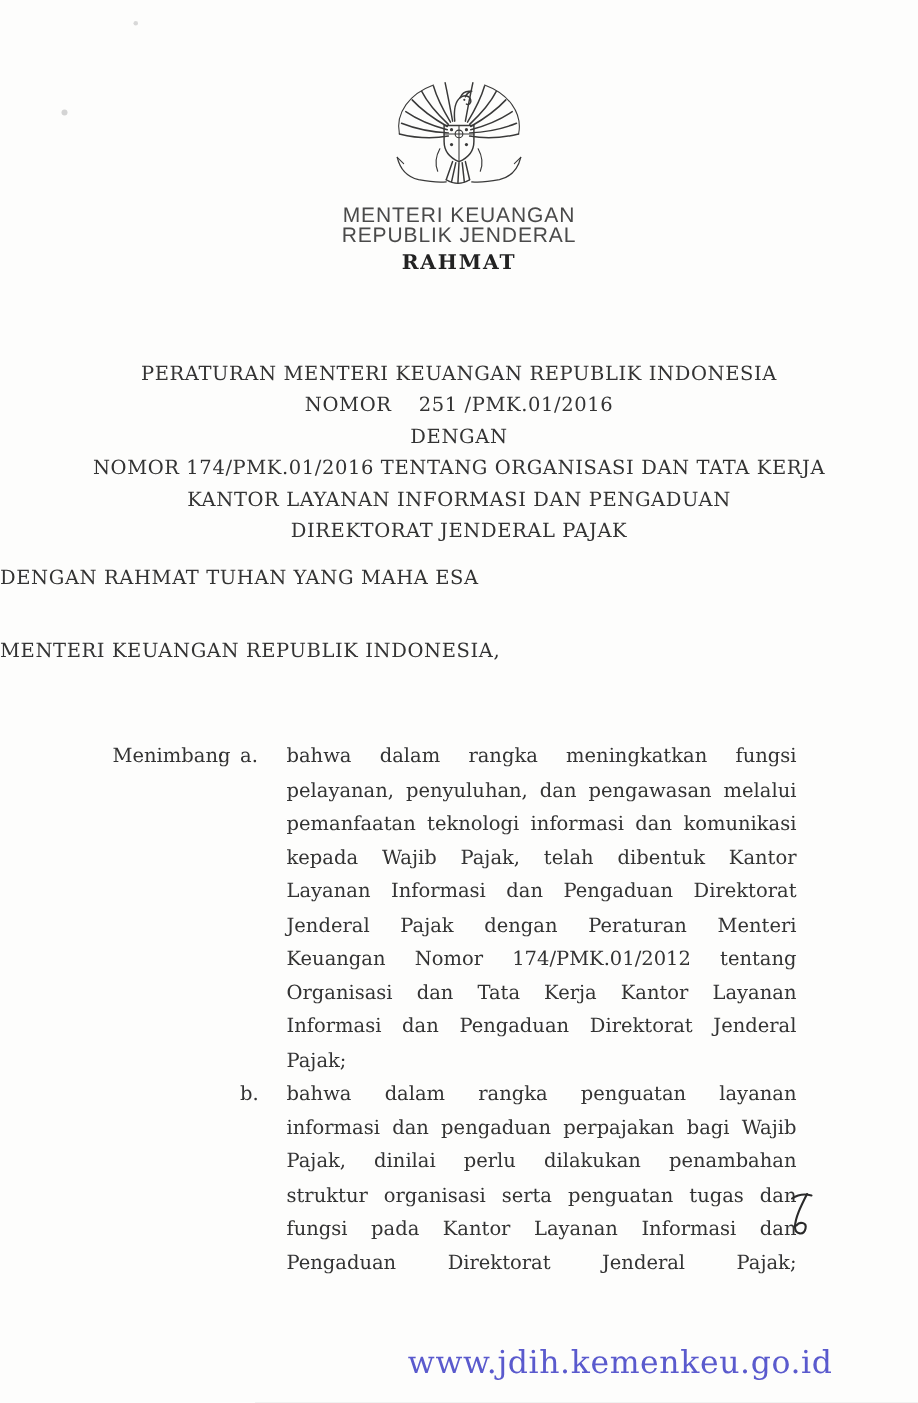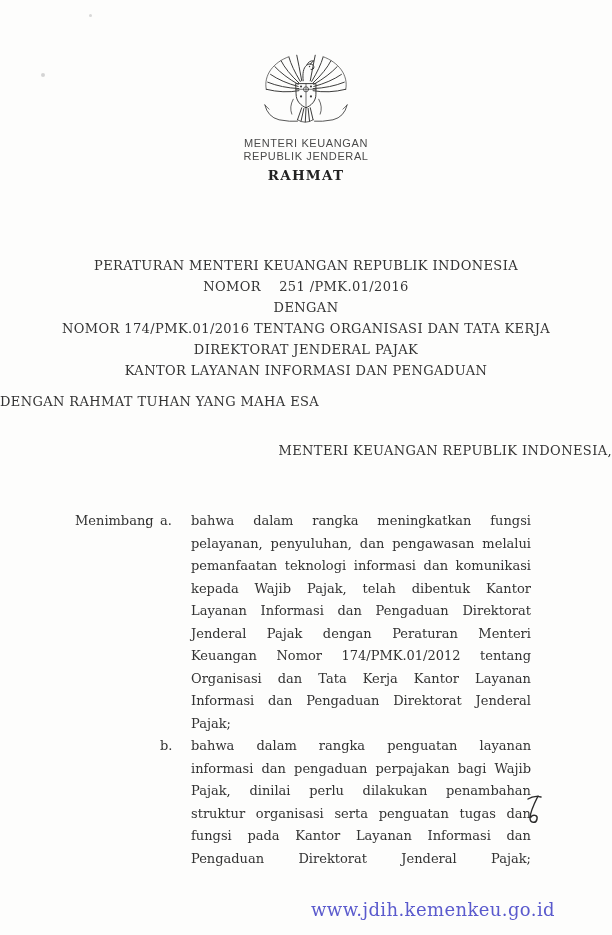--- a/index.html
+++ b/index.html
@@ -13,44 +13,44 @@
     font-family: "DejaVu Serif", "Liberation Serif", serif;
     color: #2e2e2e;
   }
 
   
   .header { text-align: center; padding-top: 53px; }
   .emblem { display: inline-block; width: 88px; height: 74px; }
   .ministry {
     margin-top: 6px;
     font-family: "Liberation Sans", "DejaVu Sans", sans-serif;
-    font-size: 11px;
+    font-size: 14px;
     line-height: 12.5px;
     letter-spacing: 0.6px;
     color: #4a4a4a;
   }
   .salinan {
     margin-top: 5px;
     font-size: 13.5px;
     font-weight: bold;
     letter-spacing: 1.2px;
     color: #222;
   }
 
   
-  .title-block { margin-top: 72px; text-align: center; }
+  .title-block { margin-top: 56px; text-align: center; }
   .title-line {
     font-size: 13px;
     line-height: 21px;
     letter-spacing: 0.4px;
     white-space: pre-wrap;
     color: #333;
   }
   .invocation { margin-top: 13px; text-align: left; font-size: 13px; letter-spacing: 0.4px; color: #333; }
-  .authority  { margin-top: 34px; text-align: right; font-size: 13px; letter-spacing: 0.4px; color: #333; }
+  .authority  { margin-top: 34px; text-align: left; font-size: 13px; letter-spacing: 0.4px; color: #333; }
 
   
   .consider {
     display: flex;
     align-items: flex-start;
     margin: 52px 0 0 75px;
     font-size: 13px;
     line-height: 22.5px;
     color: #333;
   }
@@ -69,21 +69,21 @@
   
   .paraf { position: absolute; left: 523px; top: 793px; width: 22px; height: 36px; }
   .speck { position: absolute; background: #b9b9b9; border-radius: 50%; }
   .speck-1 { left: 89px; top: 14px; width: 3px; height: 3px; opacity: .55; }
   .speck-2 { left: 41px; top: 73px; width: 4px; height: 4px; opacity: .6; }
 
   .footer-url {
     position: absolute;
     right: 57px;
     bottom: 15px;
-    font-size: 18px;
+    font-size: 21px;
     letter-spacing: 0.4px;
     color: #5a5acd;
     text-decoration: none;
   }
 </style>
 </head>
 <body>
 
 <div class="page">
 
@@ -143,22 +143,22 @@
       <div>REPUBLIK JENDERAL</div>
     </div>
     <div class="salinan">RAHMAT</div>
   </div>
 
   <div class="title-block">
     <div class="title-line">PERATURAN MENTERI KEUANGAN REPUBLIK INDONESIA</div>
     <div class="title-line">NOMOR    251 /PMK.01/2016</div>
     <div class="title-line">DENGAN</div>
     <div class="title-line">NOMOR 174/PMK.01/2016 TENTANG ORGANISASI DAN TATA KERJA</div>
+    <div class="title-line">KANTOR LAYANAN INFORMASI DAN PENGADUAN</div>
     <div class="title-line">DIREKTORAT JENDERAL PAJAK</div>
-    <div class="title-line">KANTOR LAYANAN INFORMASI DAN PENGADUAN</div>
   </div>
 
   <div class="invocation">DENGAN RAHMAT TUHAN YANG MAHA ESA</div>
   <div class="authority">MENTERI KEUANGAN REPUBLIK INDONESIA,</div>
 
   <div class="consider">
     <div class="c-label">Menimbang</div>
     <div class="c-colon">:</div>
     <div class="c-items">
       <div class="c-item">

